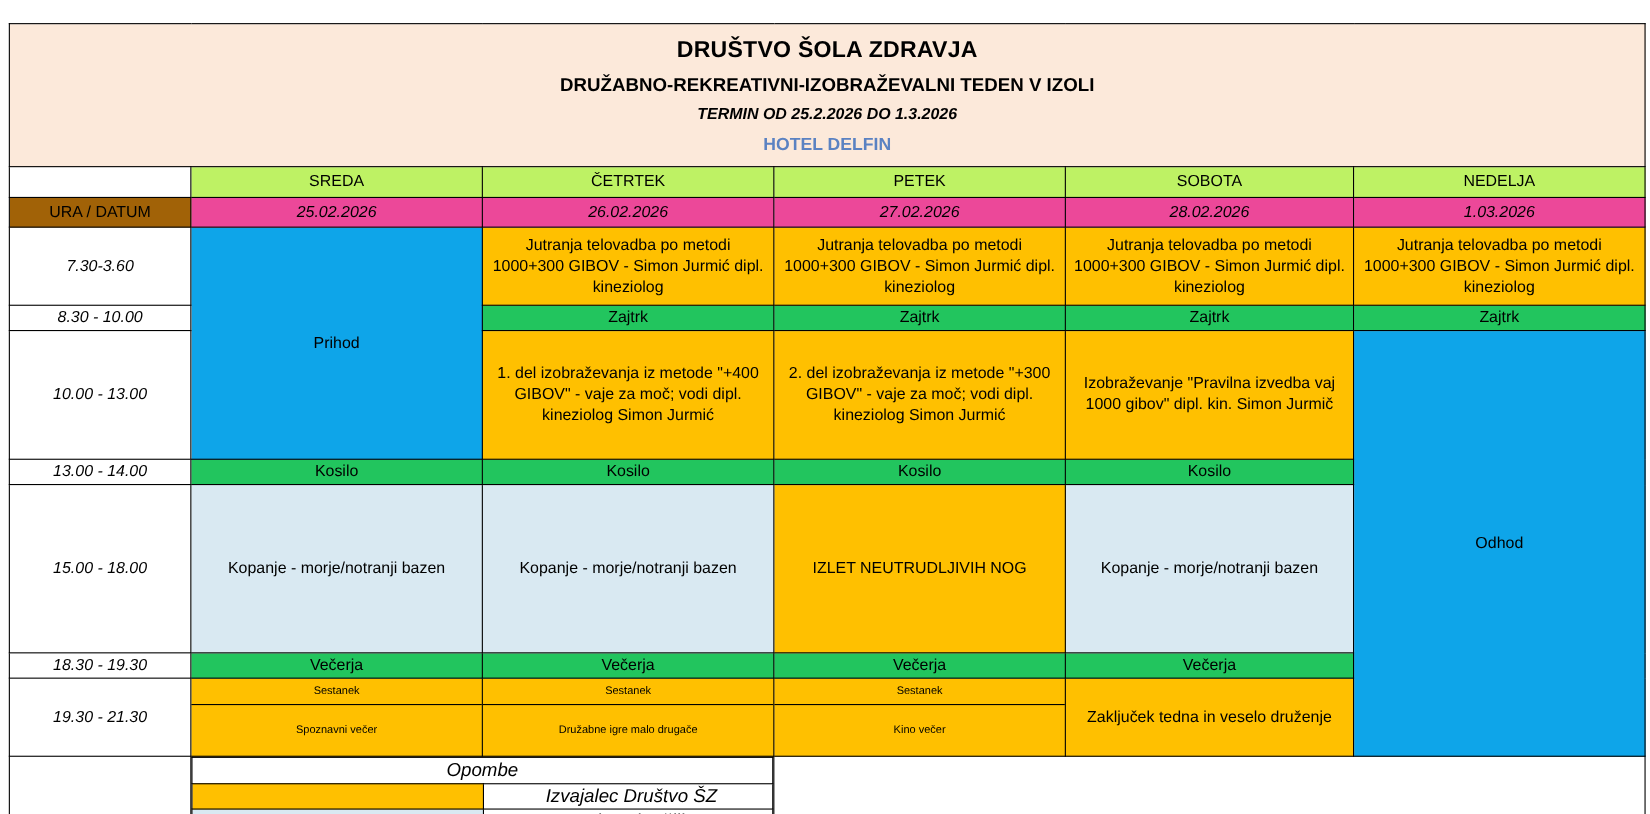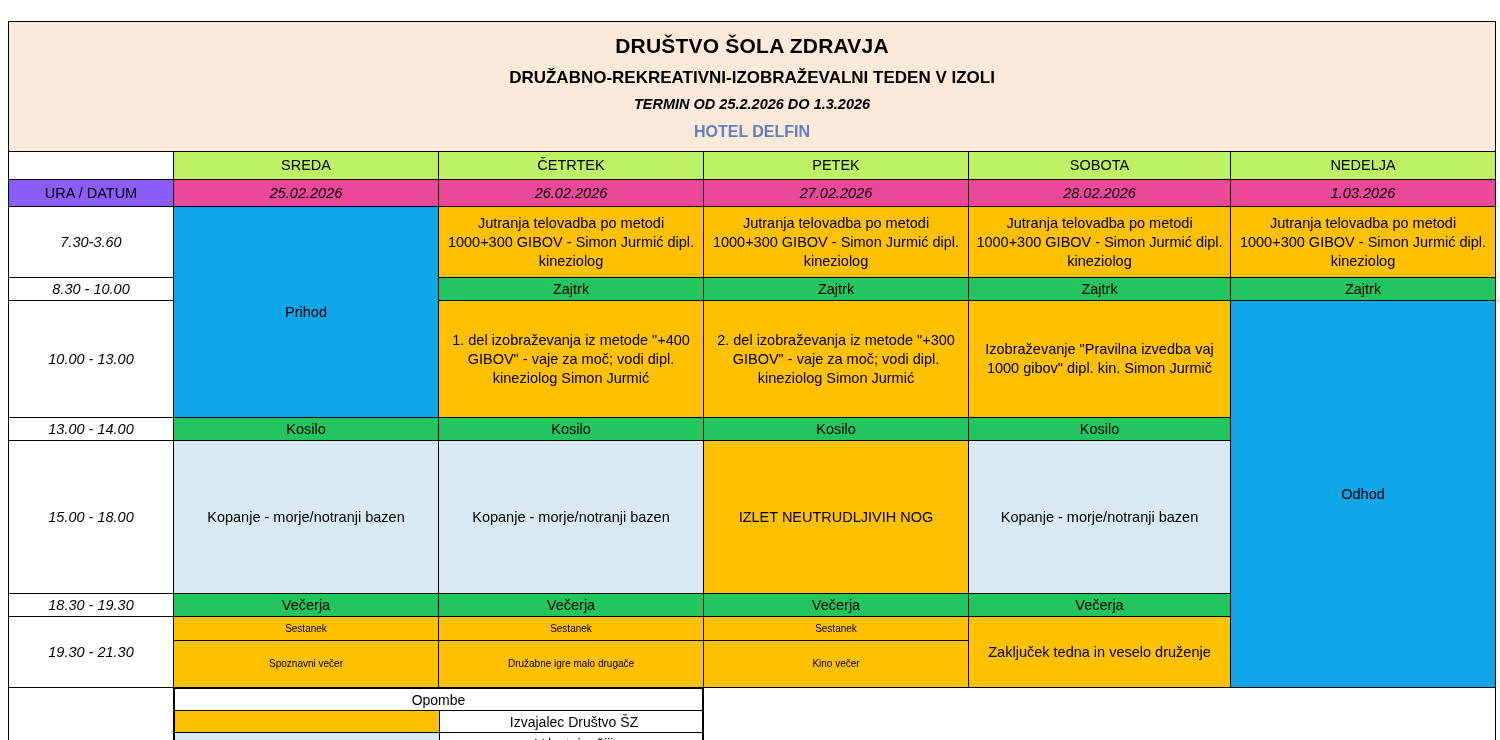--- a/index.html
+++ b/index.html
@@ -87,21 +87,21 @@
     font-size: 15px;
     font-weight: bold;
     font-style: italic;
     height: 26px;
     background: #ec4899;
   }
   .hdr-blank { background: #ffffff; }
   .uradatum {
     font-size: 16px;
     font-weight: bold;
-    background: #8b5cf6;
+    background: #a16207;
   }
 
   
   .timecell {
     font-size: 14.5px;
     font-weight: bold;
     font-style: italic;
     background: #ffffff;
   }
 
@@ -132,23 +132,24 @@
 
   
   .legend-wrap { padding: 0 !important; border: none !important; }
   table.legend {
     border-collapse: collapse;
     table-layout: fixed;
     width: 100%;
   }
   table.legend td {
     border: 1.6px solid #000000;
-    font-size: 14px;
+    font-size: 17px;
     height: 21px;
     padding: 0;
+    font-style: italic;
   }
   .legend-title {
     font-weight: bold;
     text-align: center;
     font-size: 14.5px;
   }
   .legend-swatch { width: 265px; }
   .legend-label {
     text-align: left;
     padding-left: 6px !important;

